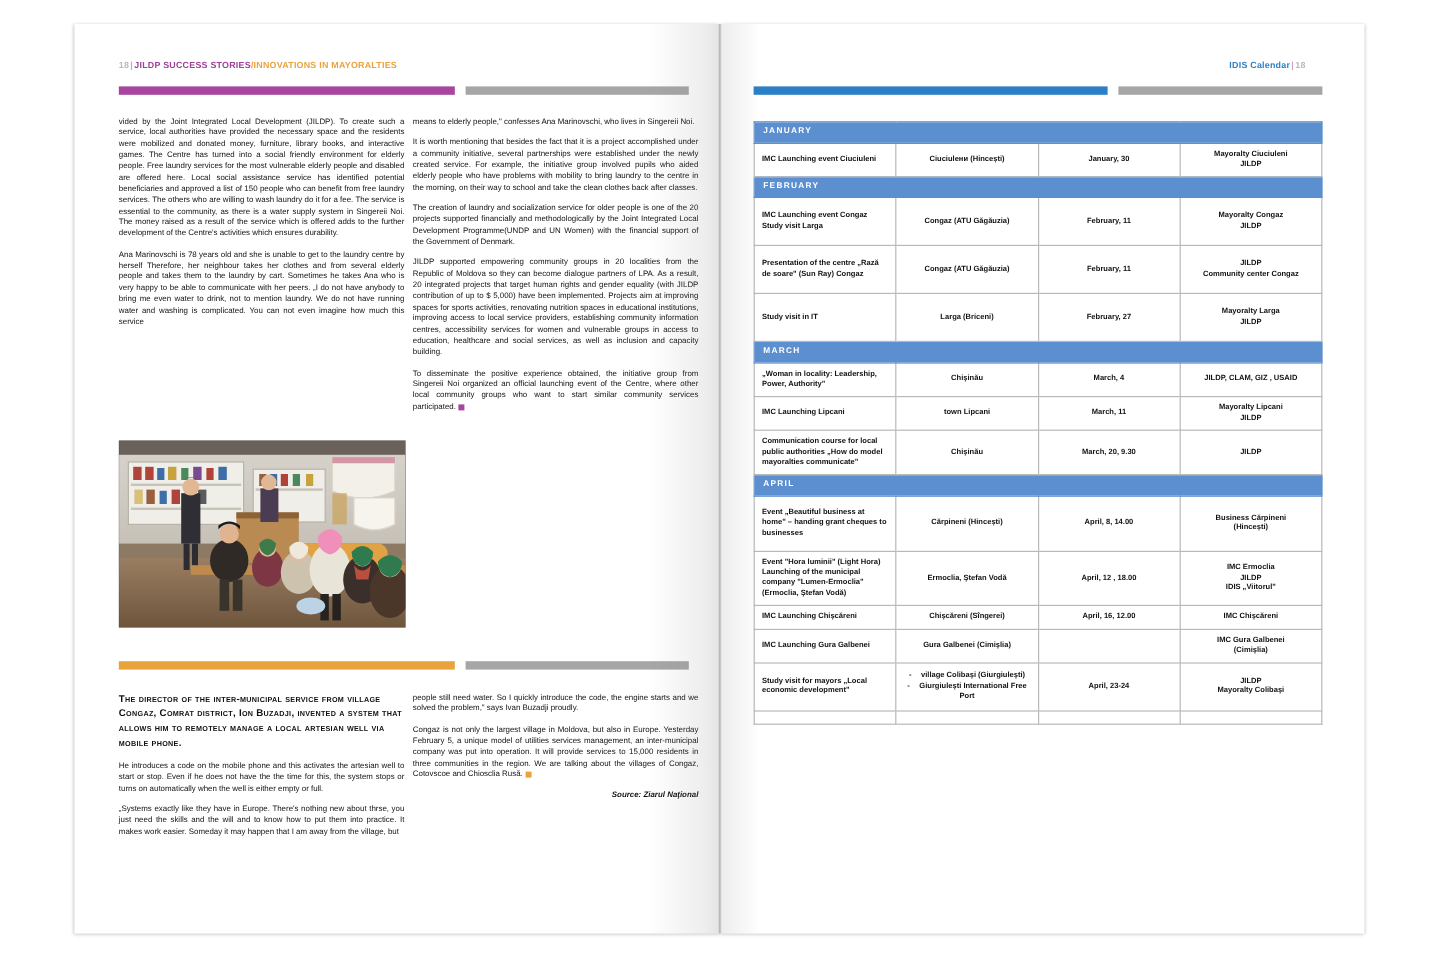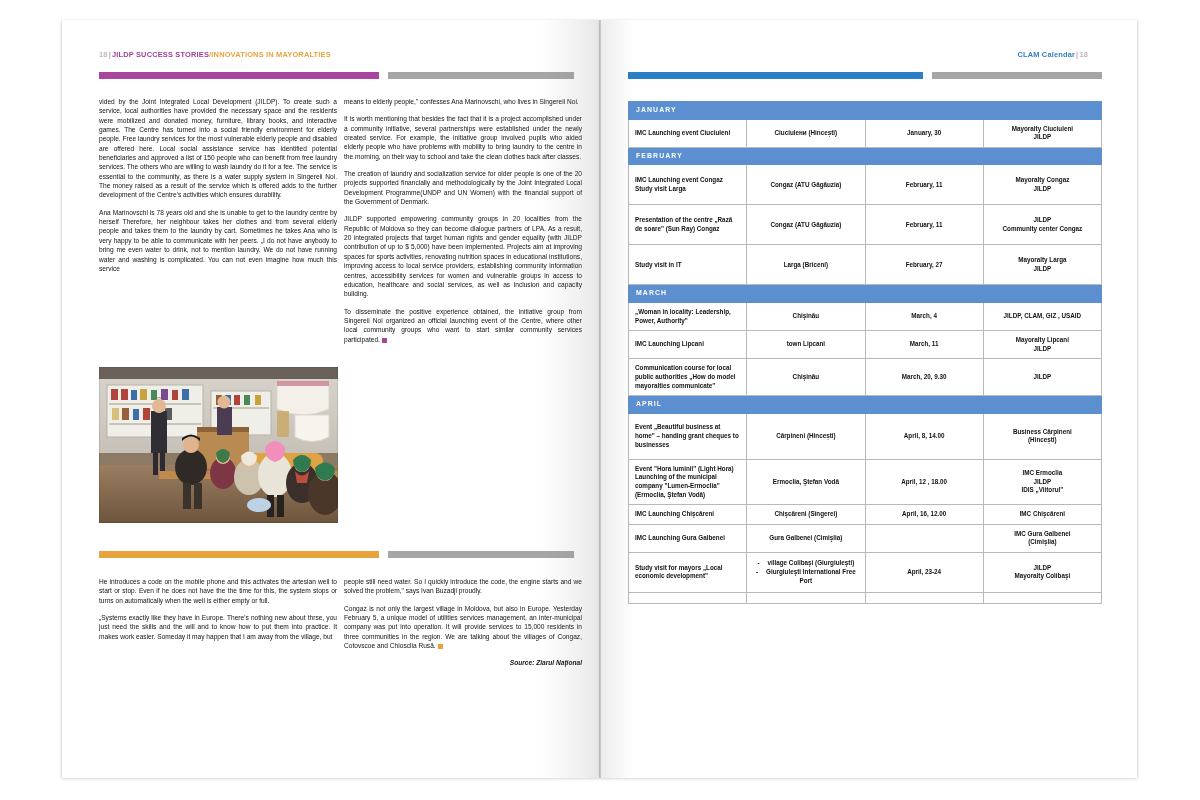--- a/index.html
+++ b/index.html
@@ -270,34 +270,35 @@
       <rect x="0" y="0" width="239" height="156" fill="none" stroke="rgba(0,0,0,.18)" stroke-width="1"></rect>
     </svg>
   </div>
 
   <div class="ruleset rules-orange">
     <div class="rule-a"></div>
     <div class="rule-b"></div>
   </div>
 
   <div class="col col-b1">
+    <p class="standfirst">The director of the inter-municipal service from village Congaz, Comrat district, Ion Buzadji, invented a system that allows him to remotely manage a local artesian well via mobile phone.</p>
     <p>He introduces a code on the mobile phone and this activates the artesian well to start or stop. Even if he does not have the the time for this, the system stops or turns on automatically when the well is either empty or full.</p>
     <p>„Systems exactly like they have in Europe. There's nothing new about thrse, you just need the skills and the will and to know how to put them into practice. It makes work easier. Someday it may happen that I am away from the village, but</p>
   </div>
 
   <div class="col col-b2">
     <p>people still need water. So I quickly introduce the code, the engine starts and we solved the problem," says Ivan Buzadji proudly.</p>
     <p><span>Congaz is not only the largest village in Moldova, but also in Europe. Yesterday February 5, a unique model of utilities services management, an inter-municipal company was put into operation. It will provide services to 15,000 residents in three communities in the region. We are talking about the villages of Congaz, Cotovscoe and Chiosclia Rusă.</span><span class="endmark endmark-orange"></span></p>
     <p class="source">Source: Ziarul Naţional</p>
   </div>
 
   <div class="page page-right"></div>
 
   <div class="runhead runhead-right">
-    <span class="rh-blue">CLAM Calendar</span><span class="rh-sep">|</span><span class="rh-folio">18</span>
+    <span class="rh-blue">IDIS Calendar</span><span class="rh-sep">|</span><span class="rh-folio">18</span>
   </div>
 
   <div class="ruleset rules-right">
     <div class="rule-a"></div>
     <div class="rule-b"></div>
   </div>
 
   <table class="cal">
     <tbody id="cal-body">
         <tr class="month">

